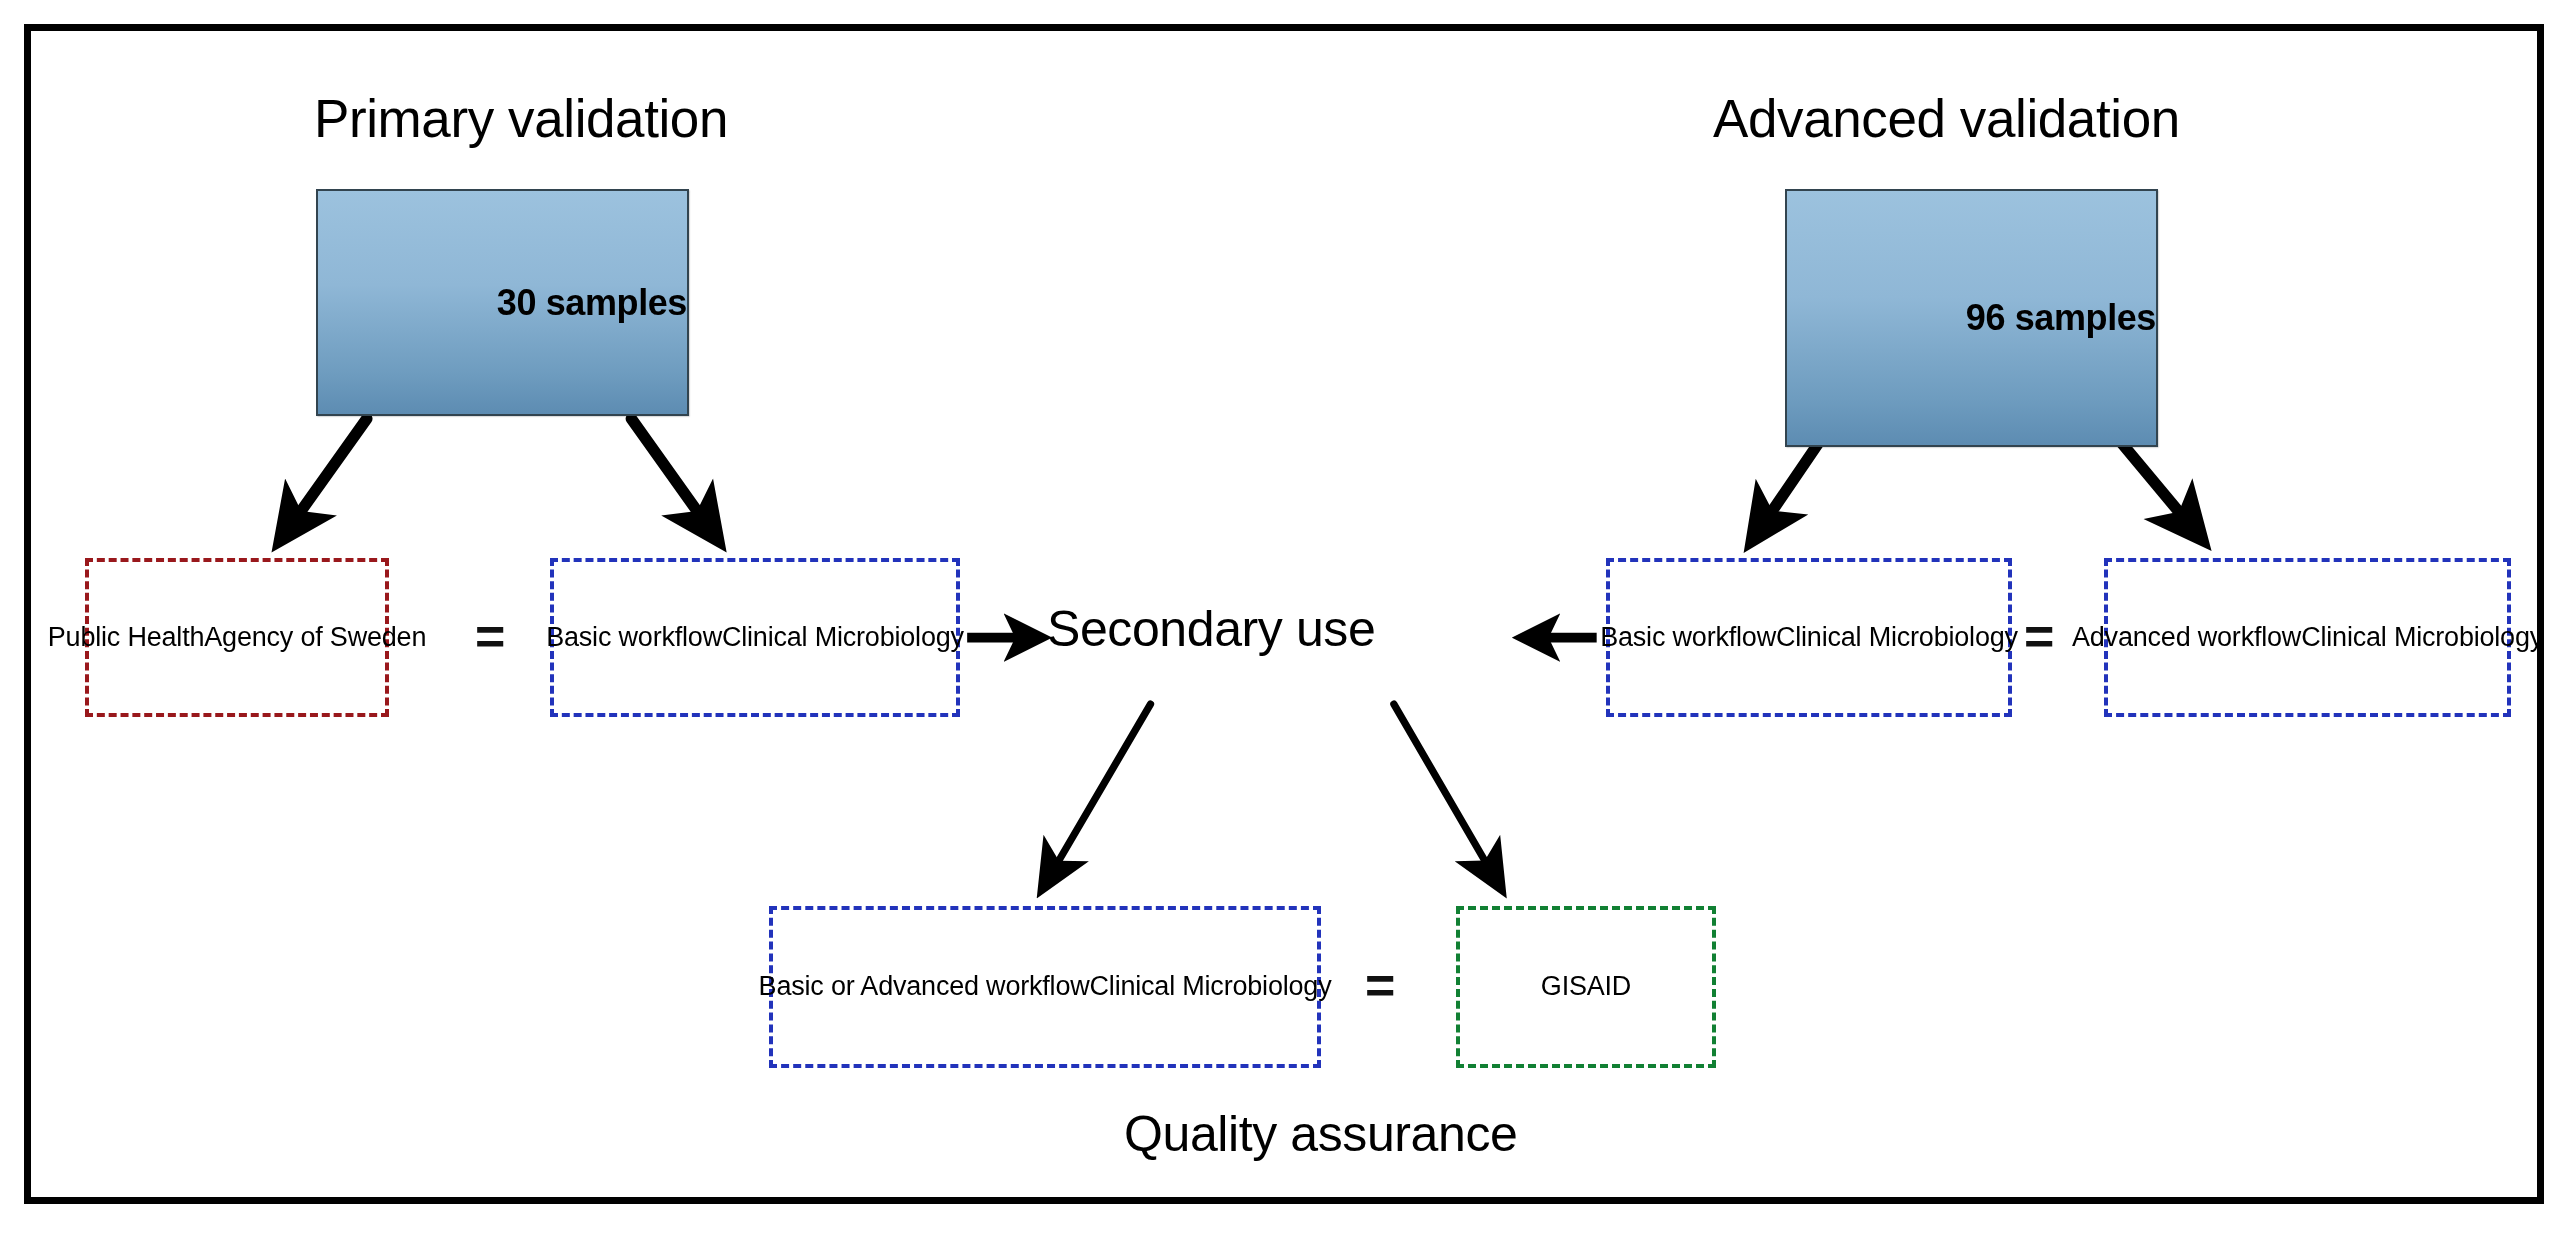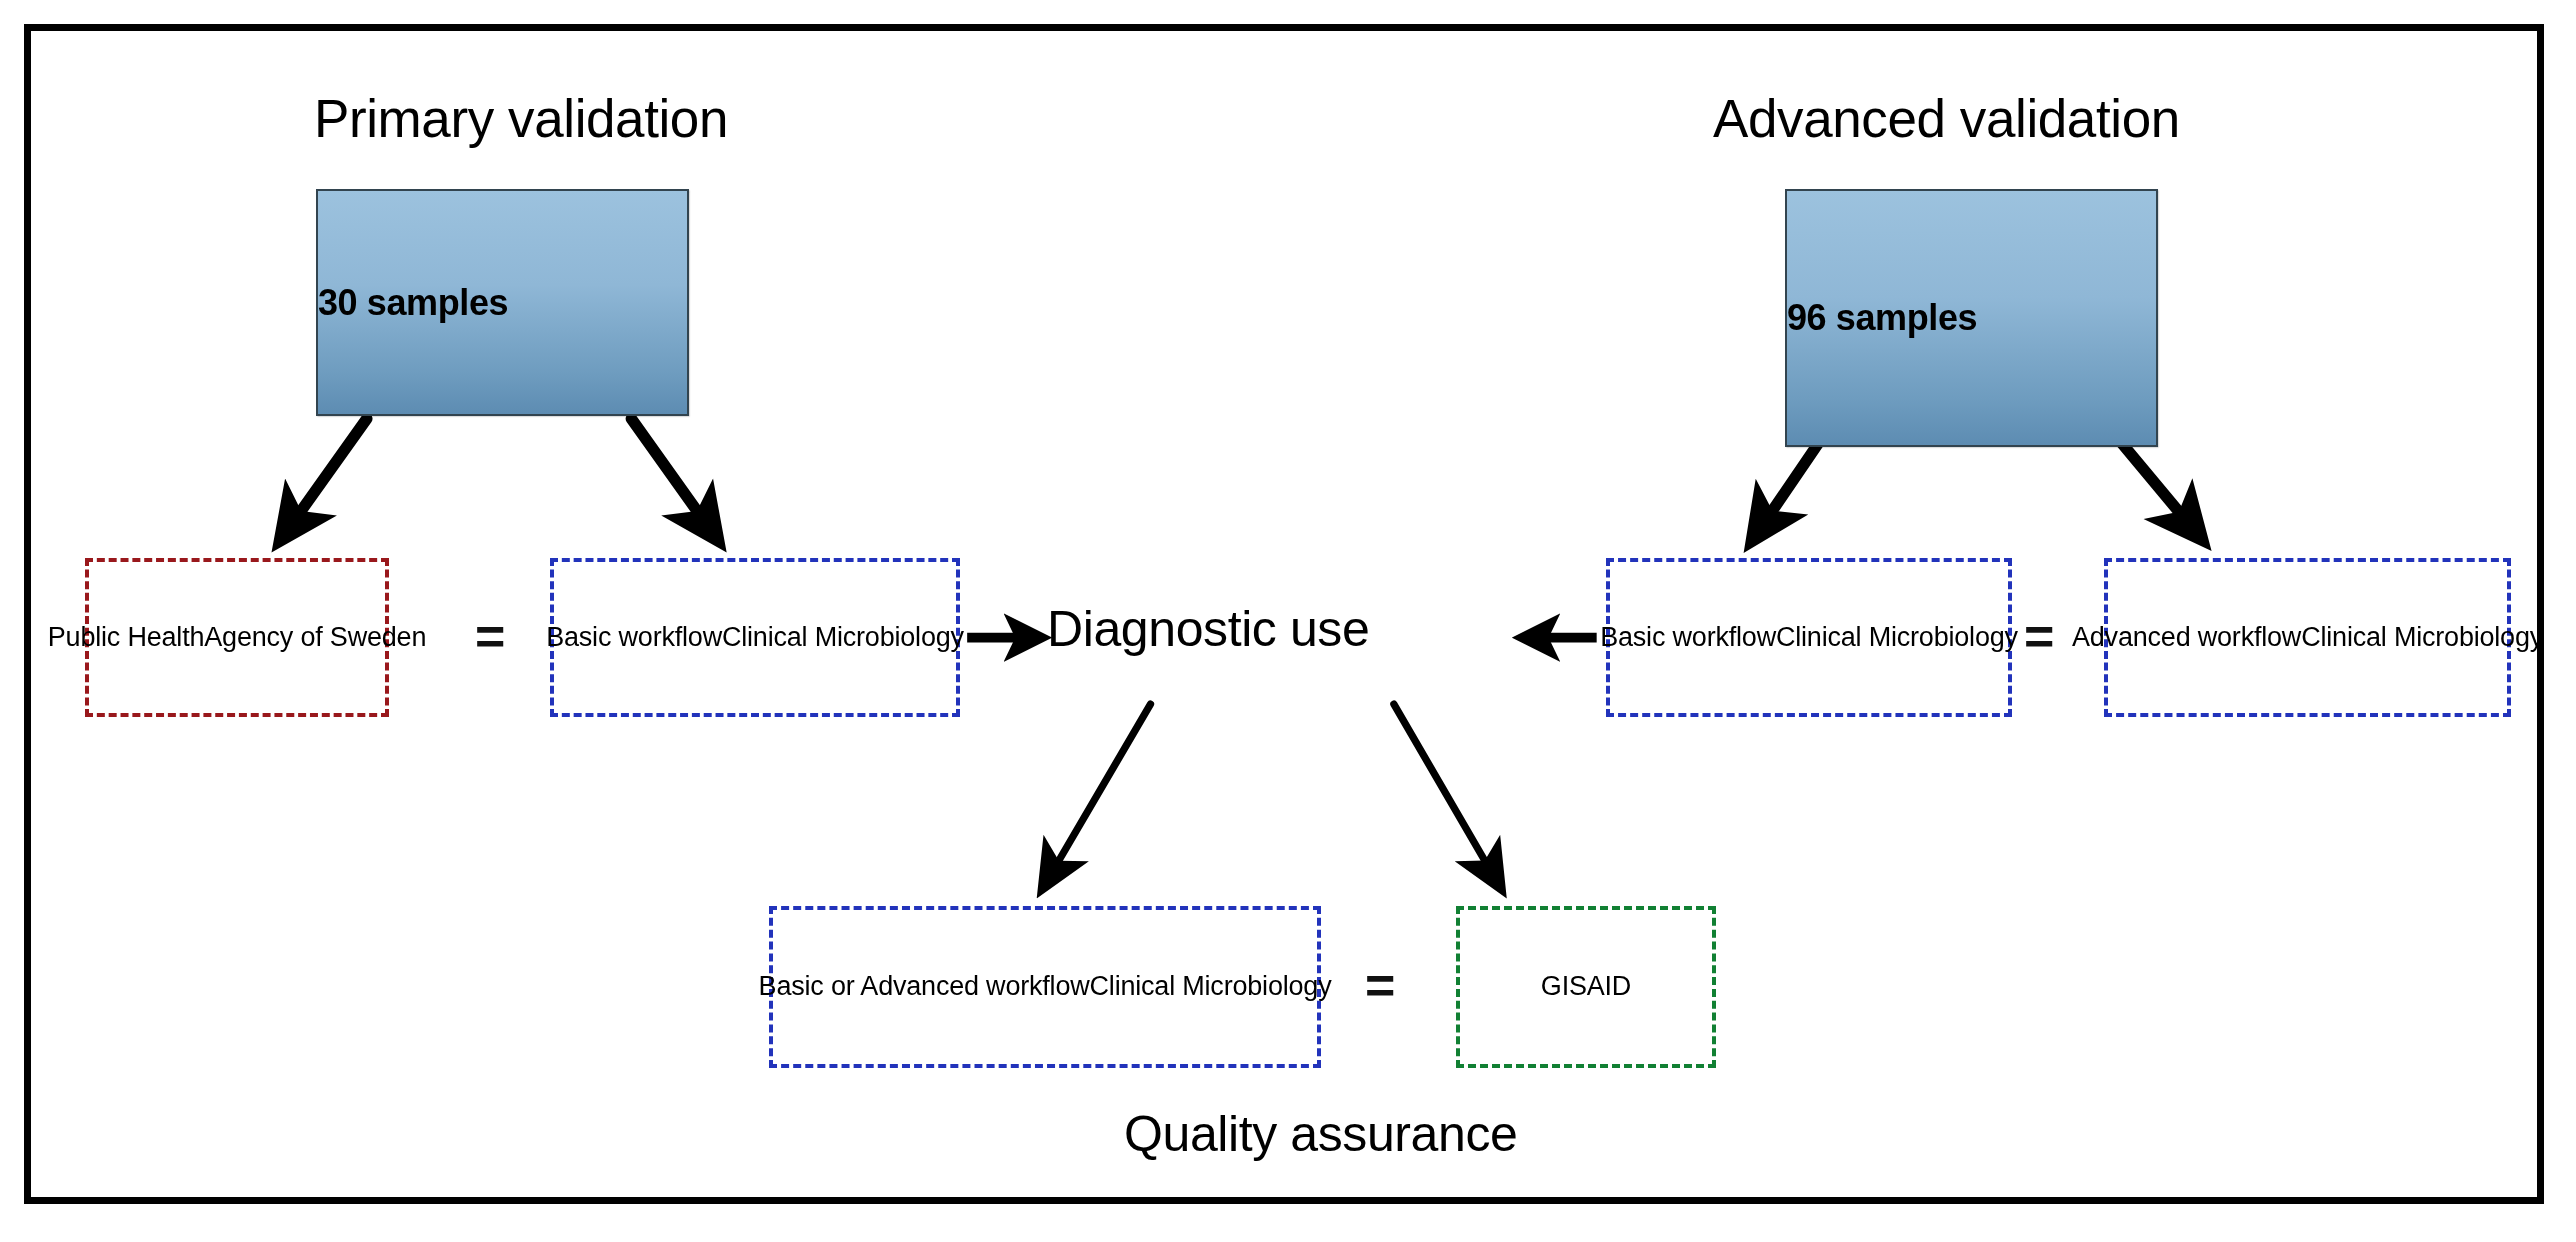--- a/index.html
+++ b/index.html
@@ -46,21 +46,21 @@
   #title-primary   { left: 268px;  top: 88px; }
   #title-secondary { left: 1667px; top: 88px; }
 
   .sample-box {
     position: absolute;
     background: linear-gradient(to bottom, #9cc2de 0%, #8fb7d6 42%, #6e9cbf 82%, #5d8cb2 100%);
     border: 2.4px solid #32444f;
     box-sizing: border-box;
     display: flex;
     align-items: center;
-    justify-content: flex-start;
+    justify-content: flex-end;
     box-shadow: 0.8px 0.8px 1.6px rgba(0,0,0,0.35);
   }
   .sample-box span {
     font-size: 36px;
     color: #000000;
     font-weight: 700;
     letter-spacing: -0.4px;
   }
   #box-30 { left: 316px;  top: 189px; width: 373px; height: 227px; }
   #box-96 { left: 1785px; top: 189px; width: 373px; height: 258px; }
@@ -186,17 +186,17 @@
   </div>
 
   <div class="dbox dashed-green" id="box-gisaid">
     <span>GISAID</span>
   </div>
 
   <div class="eq" id="eq-left">=</div>
   <div class="eq" id="eq-right">=</div>
   <div class="eq" id="eq-bottom">=</div>
 
-  <div class="center-label" id="diagnostic-use">Diagnostic use</div>
+  <div class="center-label" id="diagnostic-use">Secondary use</div>
   <div class="center-label" id="quality-assurance">Quality assurance</div>
 
 </div>
 
 
 </body></html>

